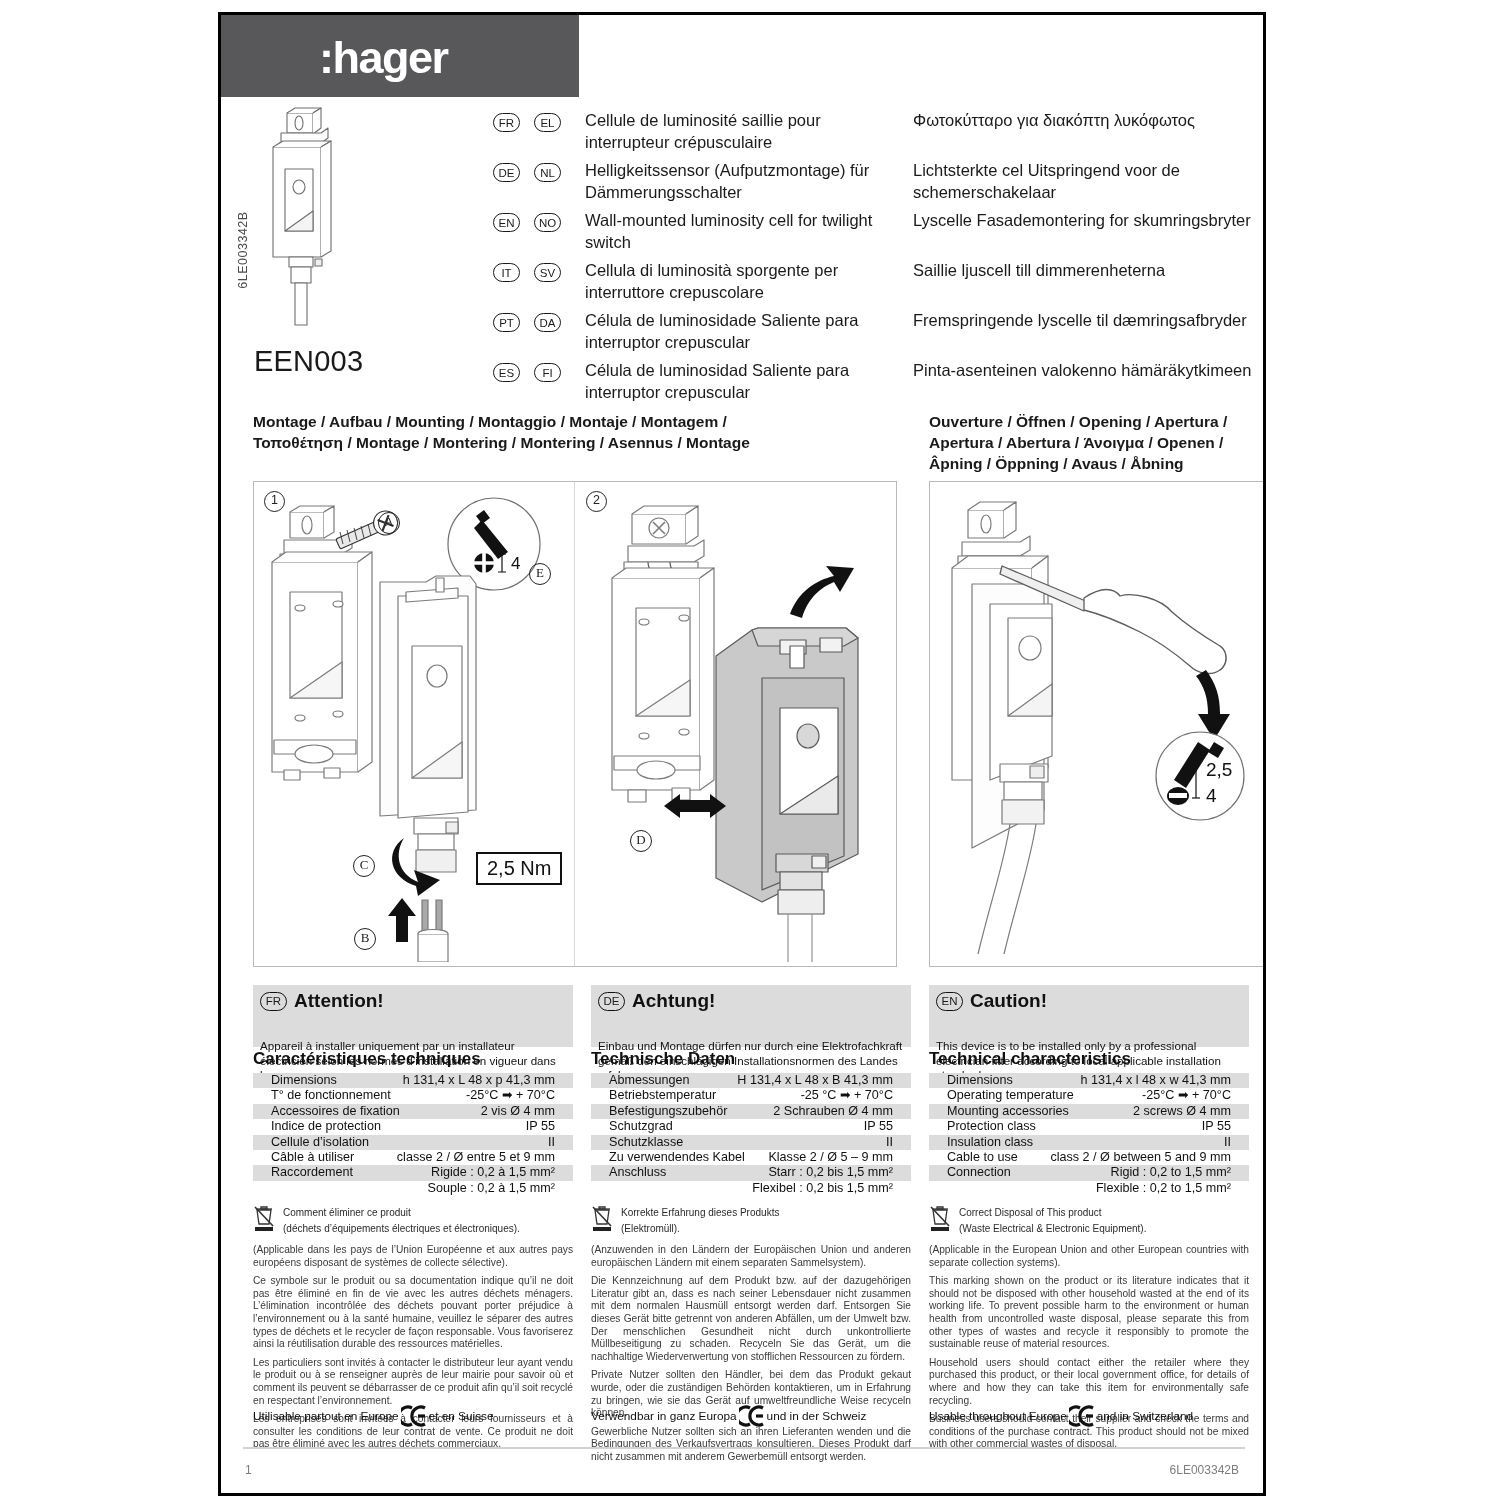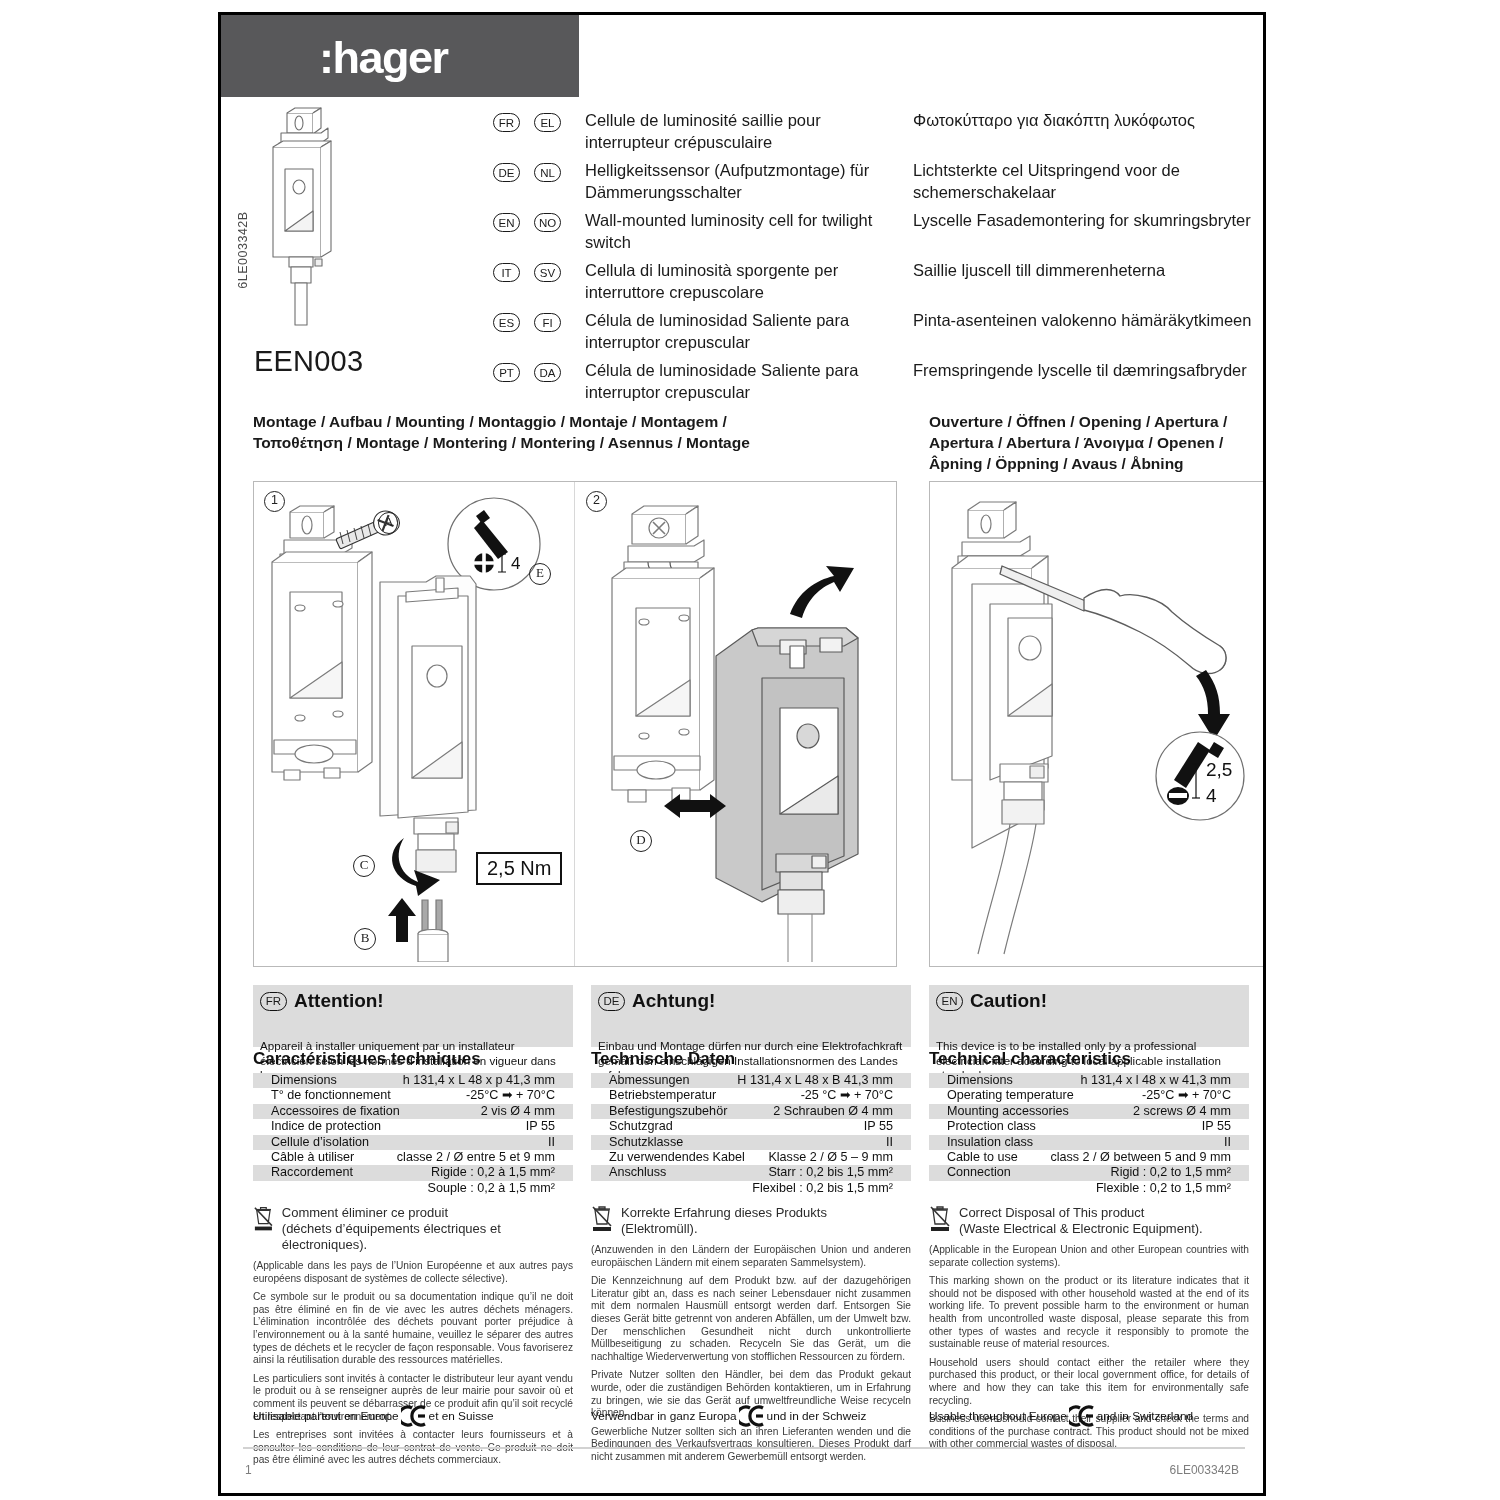--- a/index.html
+++ b/index.html
@@ -45,21 +45,21 @@
   .tech h3{margin:0 0 4px 0;font-size:17px;font-weight:bold;color:#111;}
   .trow{display:flex;justify-content:space-between;font-size:12.6px;line-height:15.4px;padding:0 18px;color:#111;}
   .trow.alt{background:#dcdcdc;}
   .trow .k{white-space:nowrap;}
   .trow .v{text-align:right;white-space:nowrap;}
   .trow.cont .k{visibility:hidden;}
 
   
   .weee{position:absolute;box-sizing:border-box;}
   .weee .whdr{display:flex;gap:8px;align-items:flex-start;margin-bottom:7px;}
-  .weee .wtxt{font-size:13px;line-height:16px;color:#2b2b2b;}
+  .weee .wtxt{font-size:10px;line-height:16px;color:#2b2b2b;}
   .weee p{margin:0 0 6px 0;font-size:10.2px;line-height:12.6px;color:#3a3a3a;text-align:justify;}
 
   
   .cerow{position:absolute;bottom:58px;left:0;width:100%;height:34px;}
   .ceitem{position:absolute;display:flex;align-items:center;font-size:11.8px;color:#111;white-space:nowrap;}
   .cemark{display:inline-block;margin:0 2px;}
   .footline{position:absolute;left:22px;bottom:44px;width:1002px;height:2px;background:#d2d2d2;}
   .pagenum{position:absolute;left:24px;bottom:16px;font-size:12px;color:#7d7d7d;}
   .docref{position:absolute;right:24px;bottom:16px;font-size:12px;color:#7d7d7d;}
 </style>
@@ -126,33 +126,33 @@
     <div class="langrow">
       <div class="codes">
         <span class="cbadge">IT</span>
         <span class="cbadge">SV</span>
       </div>
       <div class="ltext">Cellula di luminosità sporgente per interruttore crepuscolare</div>
       <div class="rtext">Saillie ljuscell till dimmerenheterna</div>
     </div>
     <div class="langrow">
       <div class="codes">
+        <span class="cbadge">PT</span>
+        <span class="cbadge">DA</span>
+      </div>
+      <div class="ltext">Célula de luminosidade Saliente para interruptor crepuscular</div>
+      <div class="rtext">Fremspringende lyscelle til dæmringsafbryder</div>
+    </div>
+    <div class="langrow">
+      <div class="codes">
         <span class="cbadge">ES</span>
         <span class="cbadge">FI</span>
       </div>
       <div class="ltext">Célula de luminosidad Saliente para interruptor crepuscular</div>
       <div class="rtext">Pinta-asenteinen valokenno hämäräkytkimeen</div>
-    </div>
-    <div class="langrow">
-      <div class="codes">
-        <span class="cbadge">PT</span>
-        <span class="cbadge">DA</span>
-      </div>
-      <div class="ltext">Célula de luminosidade Saliente para interruptor crepuscular</div>
-      <div class="rtext">Fremspringende lyscelle til dæmringsafbryder</div>
     </div>
   </div>
 
   <div class="sect-l">
     <div>Montage / Aufbau / Mounting / Montaggio / Montaje / Montagem /</div>
     <div>Τοποθέτηση / Montage / Montering / Montering / Asennus / Montage</div>
   </div>
   <div class="sect-r">
     <div>Ouverture / Öffnen / Opening / Apertura /</div>
     <div>Apertura / Abertura / Άνοιγμα / Openen /</div>

